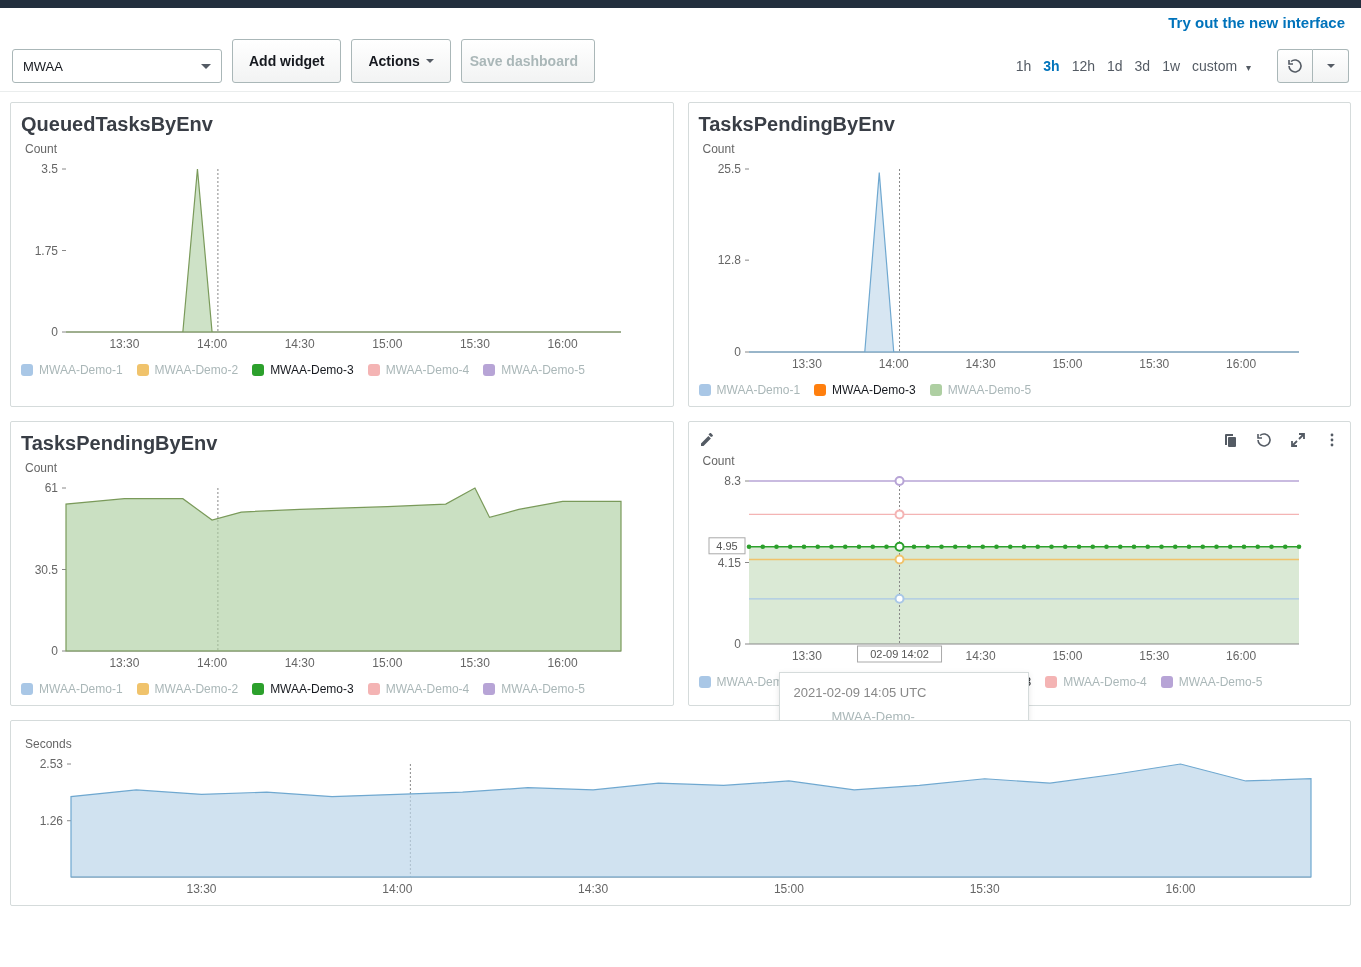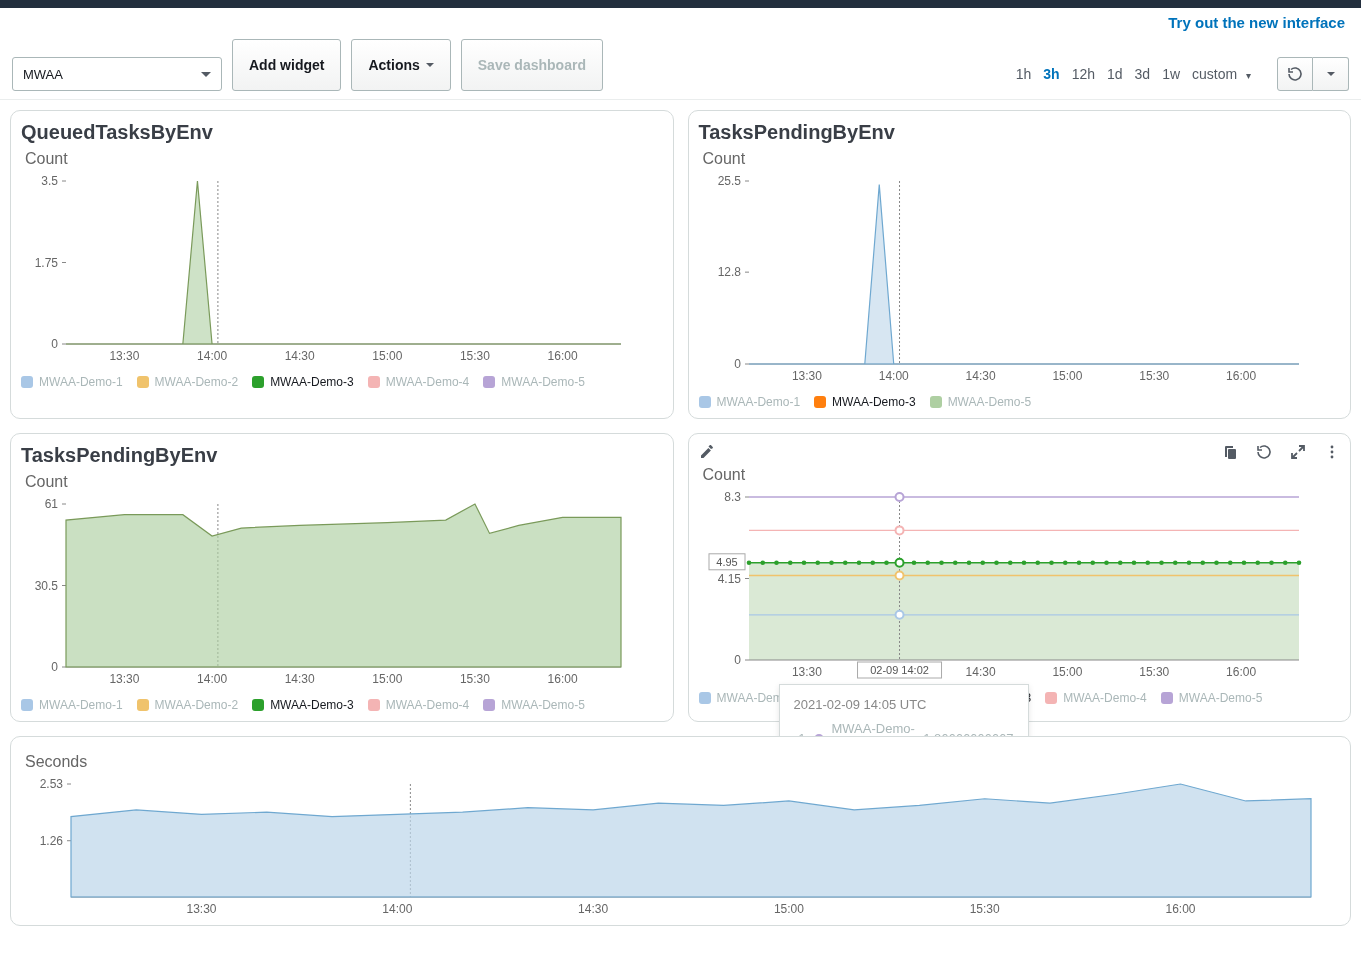--- a/index.html
+++ b/index.html
@@ -4,36 +4,36 @@
 <style>
   * { box-sizing: border-box; margin: 0; padding: 0; }
   body { font-family: "Helvetica Neue", Arial, sans-serif; font-size: 13px; color: #16191f; background: #fff; }
   .topbar { height: 8px; background: #232f3e; }
   .toolbar { display: flex; align-items: flex-end; padding: 8px 12px; gap: 10px; border-bottom: 1px solid #eaeded; }
   .toolbar .right-group { margin-left: auto; display: flex; align-items: center; gap: 4px; }
   .try-link { text-align: right; padding: 6px 16px 0 16px; }
   .try-link a { color: #0073bb; font-weight: bold; text-decoration: none; font-size: 15px; }
   .select { height: 34px; border: 1px solid #aab7b8; border-radius: 3px; padding: 0 28px 0 10px; background: #fff; min-width: 210px; display: flex; align-items: center; position: relative; cursor: pointer; }
   .select::after { content: ""; position: absolute; right: 10px; top: 14px; border: 5px solid transparent; border-top-color: #545b64; }
-  .btn { height: 52px; padding: 0 16px; border: 1px solid #aab7b8; border-radius: 3px; background: linear-gradient(#fff,#f2f3f3); font-weight: bold; font-size: 14px; cursor: pointer; display: inline-flex; align-items: center; gap: 6px; color: #16191f; }
-  .btn.disabled { color: #aab7b8; cursor: default; }
+  .btn { height: 44px; padding: 0 16px; border: 1px solid #aab7b8; border-radius: 3px; background: linear-gradient(#fff,#f2f3f3); font-weight: bold; font-size: 14px; cursor: pointer; display: inline-flex; align-items: center; gap: 6px; color: #16191f; }
+  .btn.disabled { color: #aab7b8; cursor: default; padding-left: 8px; }
   .btn .caret { border: 4px solid transparent; border-top-color: #545b64; margin-top: 4px; }
   .time-group span { padding: 4px 6px; cursor: pointer; color: #545b64; font-size: 14px; }
   .time-group span.active { color: #0073bb; font-weight: bold; }
   .icon-btn { height: 34px; min-width: 36px; border: 1px solid #aab7b8; border-radius: 3px; background: linear-gradient(#fff,#f2f3f3); display:inline-flex; align-items:center; justify-content:center; cursor:pointer; }
   .icon-btn + .icon-btn.attached { border-left: none; border-top-left-radius: 0; border-bottom-left-radius: 0; }
   .icon-btn.left-att { border-top-right-radius: 0; border-bottom-right-radius: 0; }
   svg { display: block; }
   .grid { display: grid; grid-template-columns: 1fr 1fr; gap: 14px; padding: 10px 10px 0 10px; }
-  .panel { border: 1px solid #d5dbdb; border-radius: 10px; background: #fff; padding: 10px 10px 6px 10px; position: relative; }
+  .panel { border: 1px solid #d5dbdb; border-radius: 2px; background: #fff; padding: 10px 10px 6px 10px; position: relative; }
   .panel.full { grid-column: 1 / span 2; }
   .panel-title { font-size: 20px; font-weight: bold; color: #393e46; margin-bottom: 2px; display:flex; align-items:center; gap:10px;}
   .panel-title .tools { margin-left:auto; display:flex; gap:18px; color:#545b64; }
   .panel-title .tools span { cursor:pointer; }
-  .ylabel { font-size: 16px; color: #666; margin: 6px 0 8px 4px; }
+  .ylabel { font-size: 12px; color: #666; margin: 6px 0 8px 4px; }
   .chart-wrap { position: relative; }
   .legend { font-size: 12px; color: #aab7b8; margin-top: 6px; line-height: 20px; display:flex; flex-wrap:wrap; gap: 0 14px; }
   .legend .item { display:inline-flex; align-items:center; gap:6px; }
   .legend .sw { width:12px; height:12px; border-radius:3px; display:inline-block; }
   .legend .item.active { color:#16191f; }
   .cursor-line { stroke:#888; stroke-dasharray:2 2; stroke-width:1; }
   .tooltip-box { position:absolute; background:#fff; border:1px solid #d5dbdb; box-shadow:0 2px 6px rgba(0,0,0,.1); padding:10px 14px; font-size:13px; color:#aab7b8; line-height:20px; pointer-events:none; }
   .tooltip-box .tt-head { color:#888; margin-bottom:4px; font-weight:500;}
   .tt-row { display:flex; align-items:center; gap:8px; }
   .tt-row .idx { width:12px; text-align:right; color:#aab7b8; }

